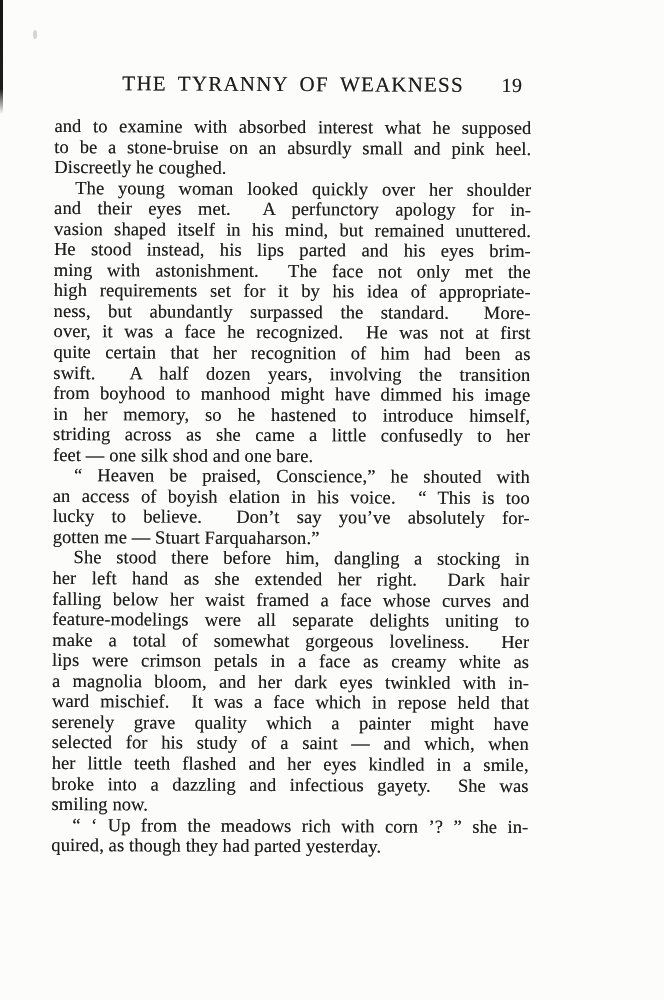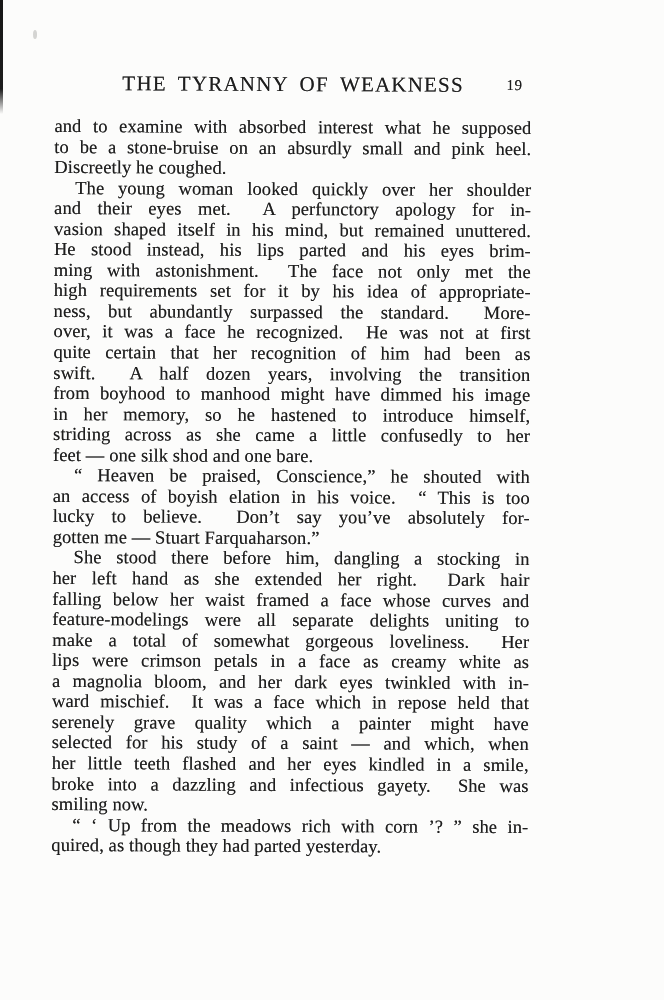--- a/index.html
+++ b/index.html
@@ -59,21 +59,21 @@
     font-size: 21px;
     line-height: 22px;
     letter-spacing: 1.2px;
     word-spacing: 5px;
     white-space: nowrap;
   }
   .page-number {
     position: absolute;
     right: 9px;
     top: 0;
-    font-size: 15px;
+    font-size: 20px;
     line-height: 22px;
     letter-spacing: 0.5px;
   }
   .body-text {
     margin-top: 22px;
   }
   .line {
     font-size: 18.5px;
     line-height: 20.55px;
     height: 20.55px;

